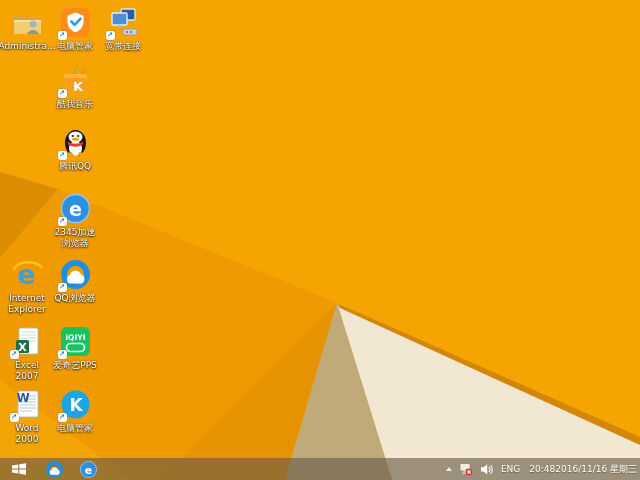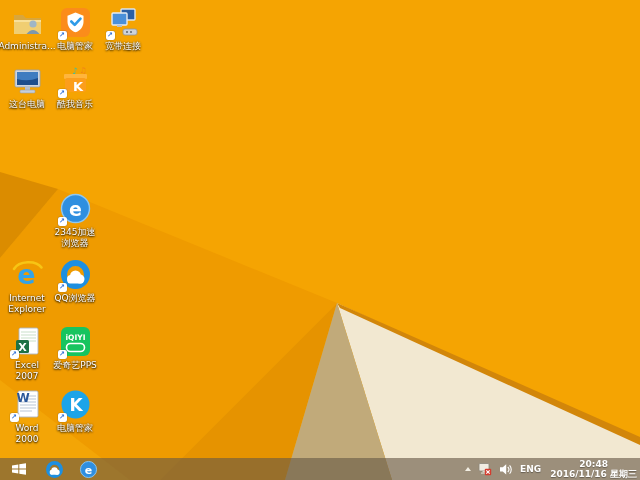--- a/index.html
+++ b/index.html
@@ -20,22 +20,22 @@
   .badge::after{content:"↗";font-size:7px;line-height:7px;font-weight:700;color:#2F6FD6;}
 
   
   #taskbar{position:absolute;left:0;bottom:0;width:640px;height:22px;
            background:rgba(104,88,70,.62);display:flex;align-items:center;}
   .tb-btn{width:26px;height:22px;display:flex;align-items:center;justify-content:center;}
   .tb-app{width:24px;height:22px;display:flex;align-items:center;justify-content:center;margin-left:10px;}
   #tray{position:absolute;right:3px;top:0;height:22px;display:flex;align-items:center;gap:7px;}
   .chev{width:0;height:0;border-left:3.5px solid transparent;border-right:3.5px solid transparent;
         border-bottom:4.5px solid #f2eee3;}
-  .tray-txt{font-size:9px;color:#fff;white-space:nowrap;text-shadow:0 1px 1px rgba(0,0,0,.35);font-weight:bold;}
-  #clock{display:flex;flex-direction:column;align-items:center;line-height:10px;margin-left:2px;}
+  .tray-txt{font-size:9px;color:#fff;white-space:nowrap;text-shadow:0 1px 1px rgba(0,0,0,.35);}
+  #clock{display:flex;align-items:center;line-height:10px;margin-left:2px;}
   #clock .tray-txt{line-height:10px;}
 </style>
 </head>
 <body>
 
 <div id="desktop">
 
   <svg id="wallpaper" width="640" height="480" viewBox="0 0 640 480">
     <rect x="0" y="0" width="640" height="480" fill="#F5A402"></rect>
     <polygon points="0,258 58,189 337,303 160,480 0,480" fill="#EF9B00"></polygon>
@@ -80,49 +80,54 @@
         <rect x="10" y="19" width="5" height="2" fill="#B9C1CC"></rect>
         <rect x="16" y="23" width="14" height="6" rx="2" fill="#CDD2DA" stroke="#8D949E" stroke-width="0.8"></rect>
         <circle cx="20" cy="26" r="1" fill="#5B646E"></circle>
         <circle cx="24" cy="26" r="1" fill="#5B646E"></circle>
       </svg>
       <span class="badge"></span>
     </div>
     <div class="lbl">宽带连接</div>
   </div>
 
-  <div class="cell" style="left:3px;top:64px">
-    <div class="ico">
-      <svg width="33" height="33" viewBox="0 0 33 33">
-        <rect x="4" y="6" width="25" height="17" rx="1.5" fill="#CFD6E0" stroke="#98A2B0" stroke-width="0.8"></rect>
-        <rect x="6" y="8" width="21" height="13" fill="#1E4E8C"></rect>
-        <path d="M6,8 h21 v6 q-10,4 -21,1 z" fill="#3F7CC0"></path>
-        <rect x="14" y="23" width="5" height="3" fill="#B9C1CC"></rect>
-        <rect x="9" y="26" width="15" height="3" rx="1" fill="#C8CFD9" stroke="#98A2B0" stroke-width="0.6"></rect>
-      </svg>
-    </div>
-    <div class="lbl">这台电脑</div>
-  </div>
 
   <div class="cell" style="left:51px;top:64px">
     <div class="ico">
       <svg width="33" height="33" viewBox="0 0 33 33">
         <text x="16" y="10" font-size="9" fill="#2FC0B0" text-anchor="middle">♪</text>
         <text x="24" y="9" font-size="8" fill="#F08019" text-anchor="middle">♫</text>
         <rect x="5" y="10" width="23" height="5" rx="1" fill="#FFB53C"></rect>
         <rect x="6" y="14" width="21" height="14" rx="2" fill="#FC9E1B"></rect>
         <text x="19" y="27" font-size="13" font-weight="bold" fill="#fff" text-anchor="middle">K</text>
       </svg>
       <span class="badge"></span>
     </div>
     <div class="lbl">酷我音乐</div>
   </div>
 
 
 
+  <div class="cell" style="left:51px;top:126px">
+    <div class="ico">
+      <svg width="33" height="33" viewBox="0 0 33 33">
+        <ellipse cx="16.5" cy="17" rx="10.5" ry="13" fill="#141414"></ellipse>
+        <ellipse cx="16.5" cy="11" rx="7" ry="5.5" fill="#fff"></ellipse>
+        <ellipse cx="16.5" cy="22.5" rx="6.5" ry="7.5" fill="#fff"></ellipse>
+        <circle cx="13.8" cy="10" r="1.1" fill="#141414"></circle>
+        <circle cx="19.2" cy="10" r="1.1" fill="#141414"></circle>
+        <ellipse cx="16.5" cy="13.3" rx="3.6" ry="1.7" fill="#F6A31C"></ellipse>
+        <path d="M8.5,15.5 q8,4.5 16,0 l-0.8,3.4 q-7.2,3.6 -14.4,0 z" fill="#E53935"></path>
+        <path d="M8,27 q2.5,2.5 6,2 l-1,-3 z" fill="#F6A31C"></path>
+        <path d="M25,27 q-2.5,2.5 -6,2 l1,-3 z" fill="#F6A31C"></path>
+      </svg>
+      <span class="badge"></span>
+    </div>
+    <div class="lbl">腾讯QQ</div>
+  </div>
 
 
   <div class="cell" style="left:51px;top:192px">
     <div class="ico">
       <svg width="33" height="33" viewBox="0 0 33 33">
         <circle cx="16.5" cy="16.5" r="14" fill="#2F8FE0"></circle>
         <circle cx="16.5" cy="16.5" r="14" fill="none" stroke="#8EC8F2" stroke-width="1.4"></circle>
         <text x="16.5" y="23.5" font-size="19" font-weight="bold" fill="#fff" text-anchor="middle">e</text>
       </svg>
       <span class="badge"></span>

